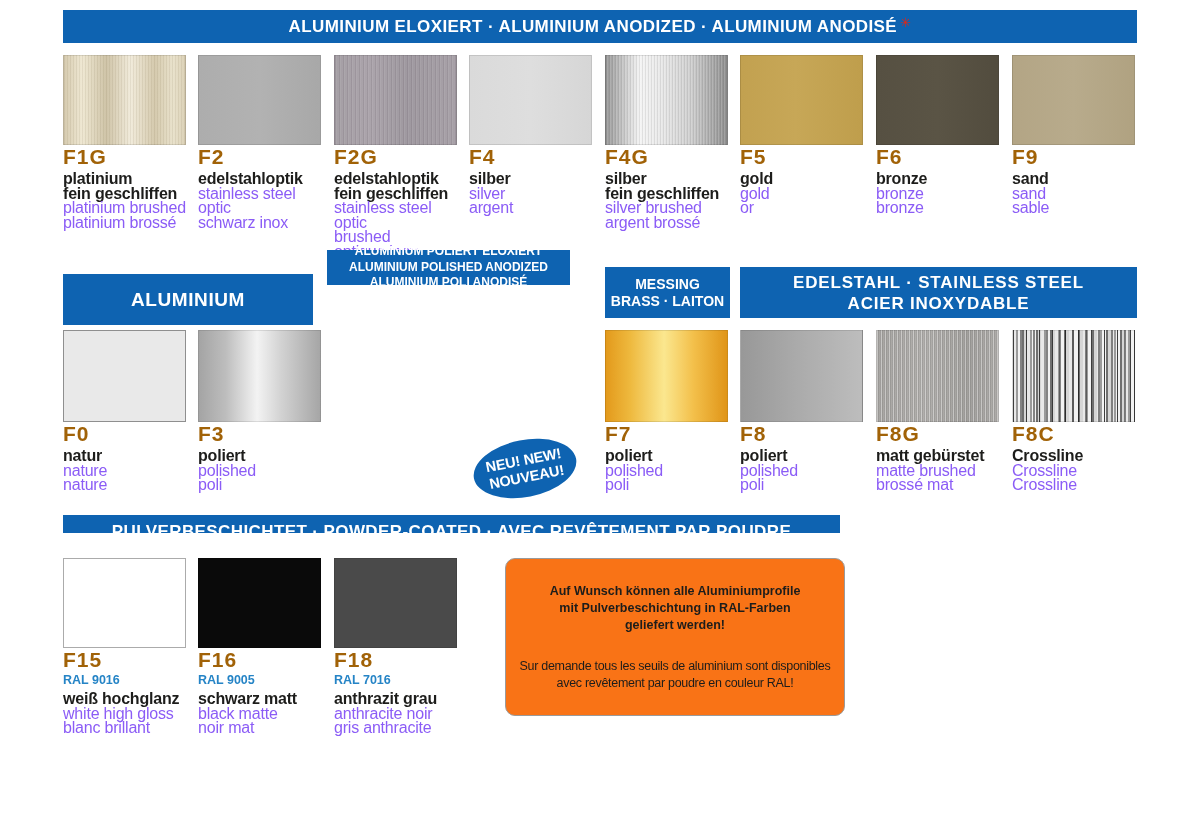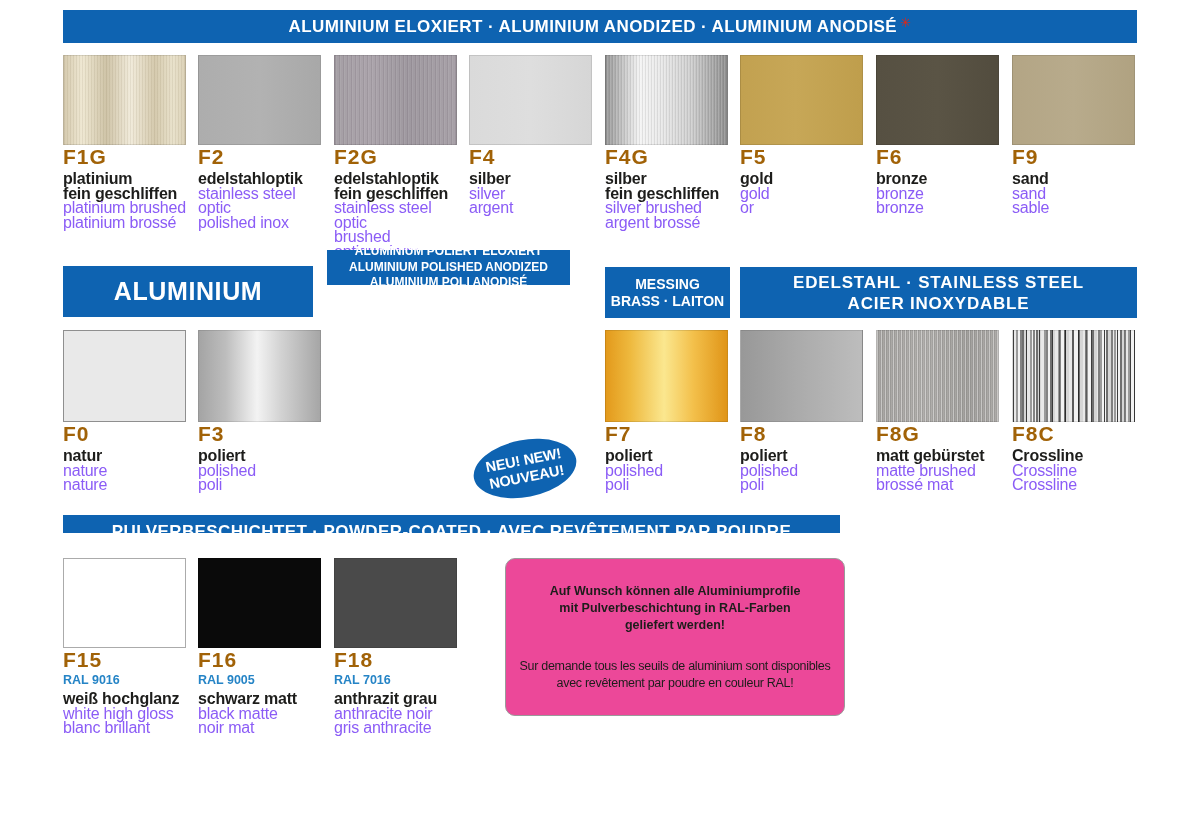--- a/index.html
+++ b/index.html
@@ -8,21 +8,21 @@
     font-family:"Liberation Sans","DejaVu Sans",sans-serif;overflow:hidden;
   }
   .banner{
     position:absolute;background:#0e63b1;color:#fff;text-align:center;
     font-weight:bold;letter-spacing:.4px;
   }
   .banner-main{left:63px;top:10px;width:1074px;height:33px;font-size:17px;line-height:33px;}
   .banner-row3{left:63px;top:515px;width:777px;height:18px;font-size:17px;line-height:33px;}
   .hdr{position:absolute;background:#0e63b1;color:#fff;text-align:center;font-weight:bold;
        display:flex;flex-direction:column;justify-content:center;white-space:pre-line;}
-  .hdr-alu{left:63px;top:266px;width:250px;height:51px;font-size:25px;letter-spacing:.6px;}
+  .hdr-alu{left:63px;top:274px;width:250px;height:51px;font-size:19px;letter-spacing:.6px;}
   .hdr-pol{left:327px;top:250px;width:243px;height:35px;font-size:12px;line-height:15.5px;}
   .hdr-mes{left:605px;top:267px;width:125px;height:51px;font-size:14px;line-height:17px;}
   .hdr-ede{left:740px;top:267px;width:397px;height:51px;font-size:17px;line-height:21px;letter-spacing:.8px;}
   .note-mark{color:#e8240e;font-size:13px;font-weight:bold;vertical-align:top;position:relative;top:-4px;margin-left:3px;}
   .cell{position:absolute;width:124px;}
   .swatch{width:123px;border:1px solid rgba(0,0,0,0.10);box-sizing:border-box;}
   .sw-r1{height:90px;}
   .sw-r2{height:92px;}
   .sw-r3{height:90px;}
   .sw-border-dark{border:1px solid #8f8f8f;}
@@ -31,21 +31,21 @@
   .ral{color:#2584c6;font-size:12.5px;font-weight:bold;margin-top:2px;line-height:15px;}
   .nde{color:#1d1d1b;font-size:16px;font-weight:bold;margin-top:4px;line-height:14.5px;white-space:pre-line;letter-spacing:-.2px;}
   .nen,.nfr{color:#8b5cf6;font-size:16px;line-height:14.5px;white-space:pre-line;letter-spacing:-.2px;}
   .badge{
     position:absolute;left:473px;top:440px;width:104px;height:57px;background:#0e63b1;
     border-radius:50%;transform:rotate(-11deg);display:flex;align-items:center;justify-content:center;
     color:#fff;font-weight:bold;font-size:14.5px;line-height:16.5px;text-align:center;white-space:pre-line;
     letter-spacing:-.2px;
   }
   .infobox{
-    position:absolute;left:505px;top:558px;width:340px;height:158px;background:#ec4899;
+    position:absolute;left:505px;top:558px;width:340px;height:158px;background:#f97316;
     border:1px solid #9a9a9a;border-radius:10px;box-sizing:border-box;
     display:flex;flex-direction:column;justify-content:center;text-align:center;
     padding:8px 10px;color:#1d1d1b;
   }
   .info-de{font-weight:bold;font-size:12.5px;line-height:17px;white-space:pre-line;}
   .info-en{font-size:12.5px;line-height:17px;margin-top:8px;white-space:pre-line;letter-spacing:-.2px;}
   .info-fr{font-size:12.5px;line-height:17px;margin-top:24px;white-space:pre-line;letter-spacing:-.3px;}
 </style>
 </head>
 <body>
@@ -60,21 +60,21 @@
     <div class="nde">platinium
 fein geschliffen</div>
     <div class="nen">platinium brushed</div>
     <div class="nfr">platinium brossé</div>
   </div>
   <div class="cell" style="left:198px;top:55px;">
     <div class="swatch sw-r1" style="background: linear-gradient(90deg, rgb(173, 173, 173) 0%, rgb(178, 178, 178) 50%, rgb(168, 168, 168) 100%);"></div>
     <div class="code">F2</div>
     <div class="nde">edelstahloptik</div>
     <div class="nen">stainless steel optic</div>
-    <div class="nfr">polished inox</div>
+    <div class="nfr">schwarz inox</div>
   </div>
   <div class="cell" style="left:334px;top:55px;">
     <div class="swatch sw-r1" style="background: repeating-linear-gradient(90deg, rgba(70, 60, 70, 0.12) 0px, rgba(70, 60, 70, 0.12) 1px, rgba(255, 255, 255, 0.06) 1px, rgba(255, 255, 255, 0.06) 2px, rgba(255, 255, 255, 0) 2px, rgba(255, 255, 255, 0) 4px), linear-gradient(90deg, rgb(165, 159, 165) 0%, rgb(171, 164, 171) 30%, rgb(159, 153, 160) 60%, rgb(168, 161, 168) 100%);"></div>
     <div class="code">F2G</div>
     <div class="nde">edelstahloptik
 fein geschliffen</div>
     <div class="nen">stainless steel optic
 brushed</div>
     <div class="nfr">optique inox brossé</div>
   </div>

